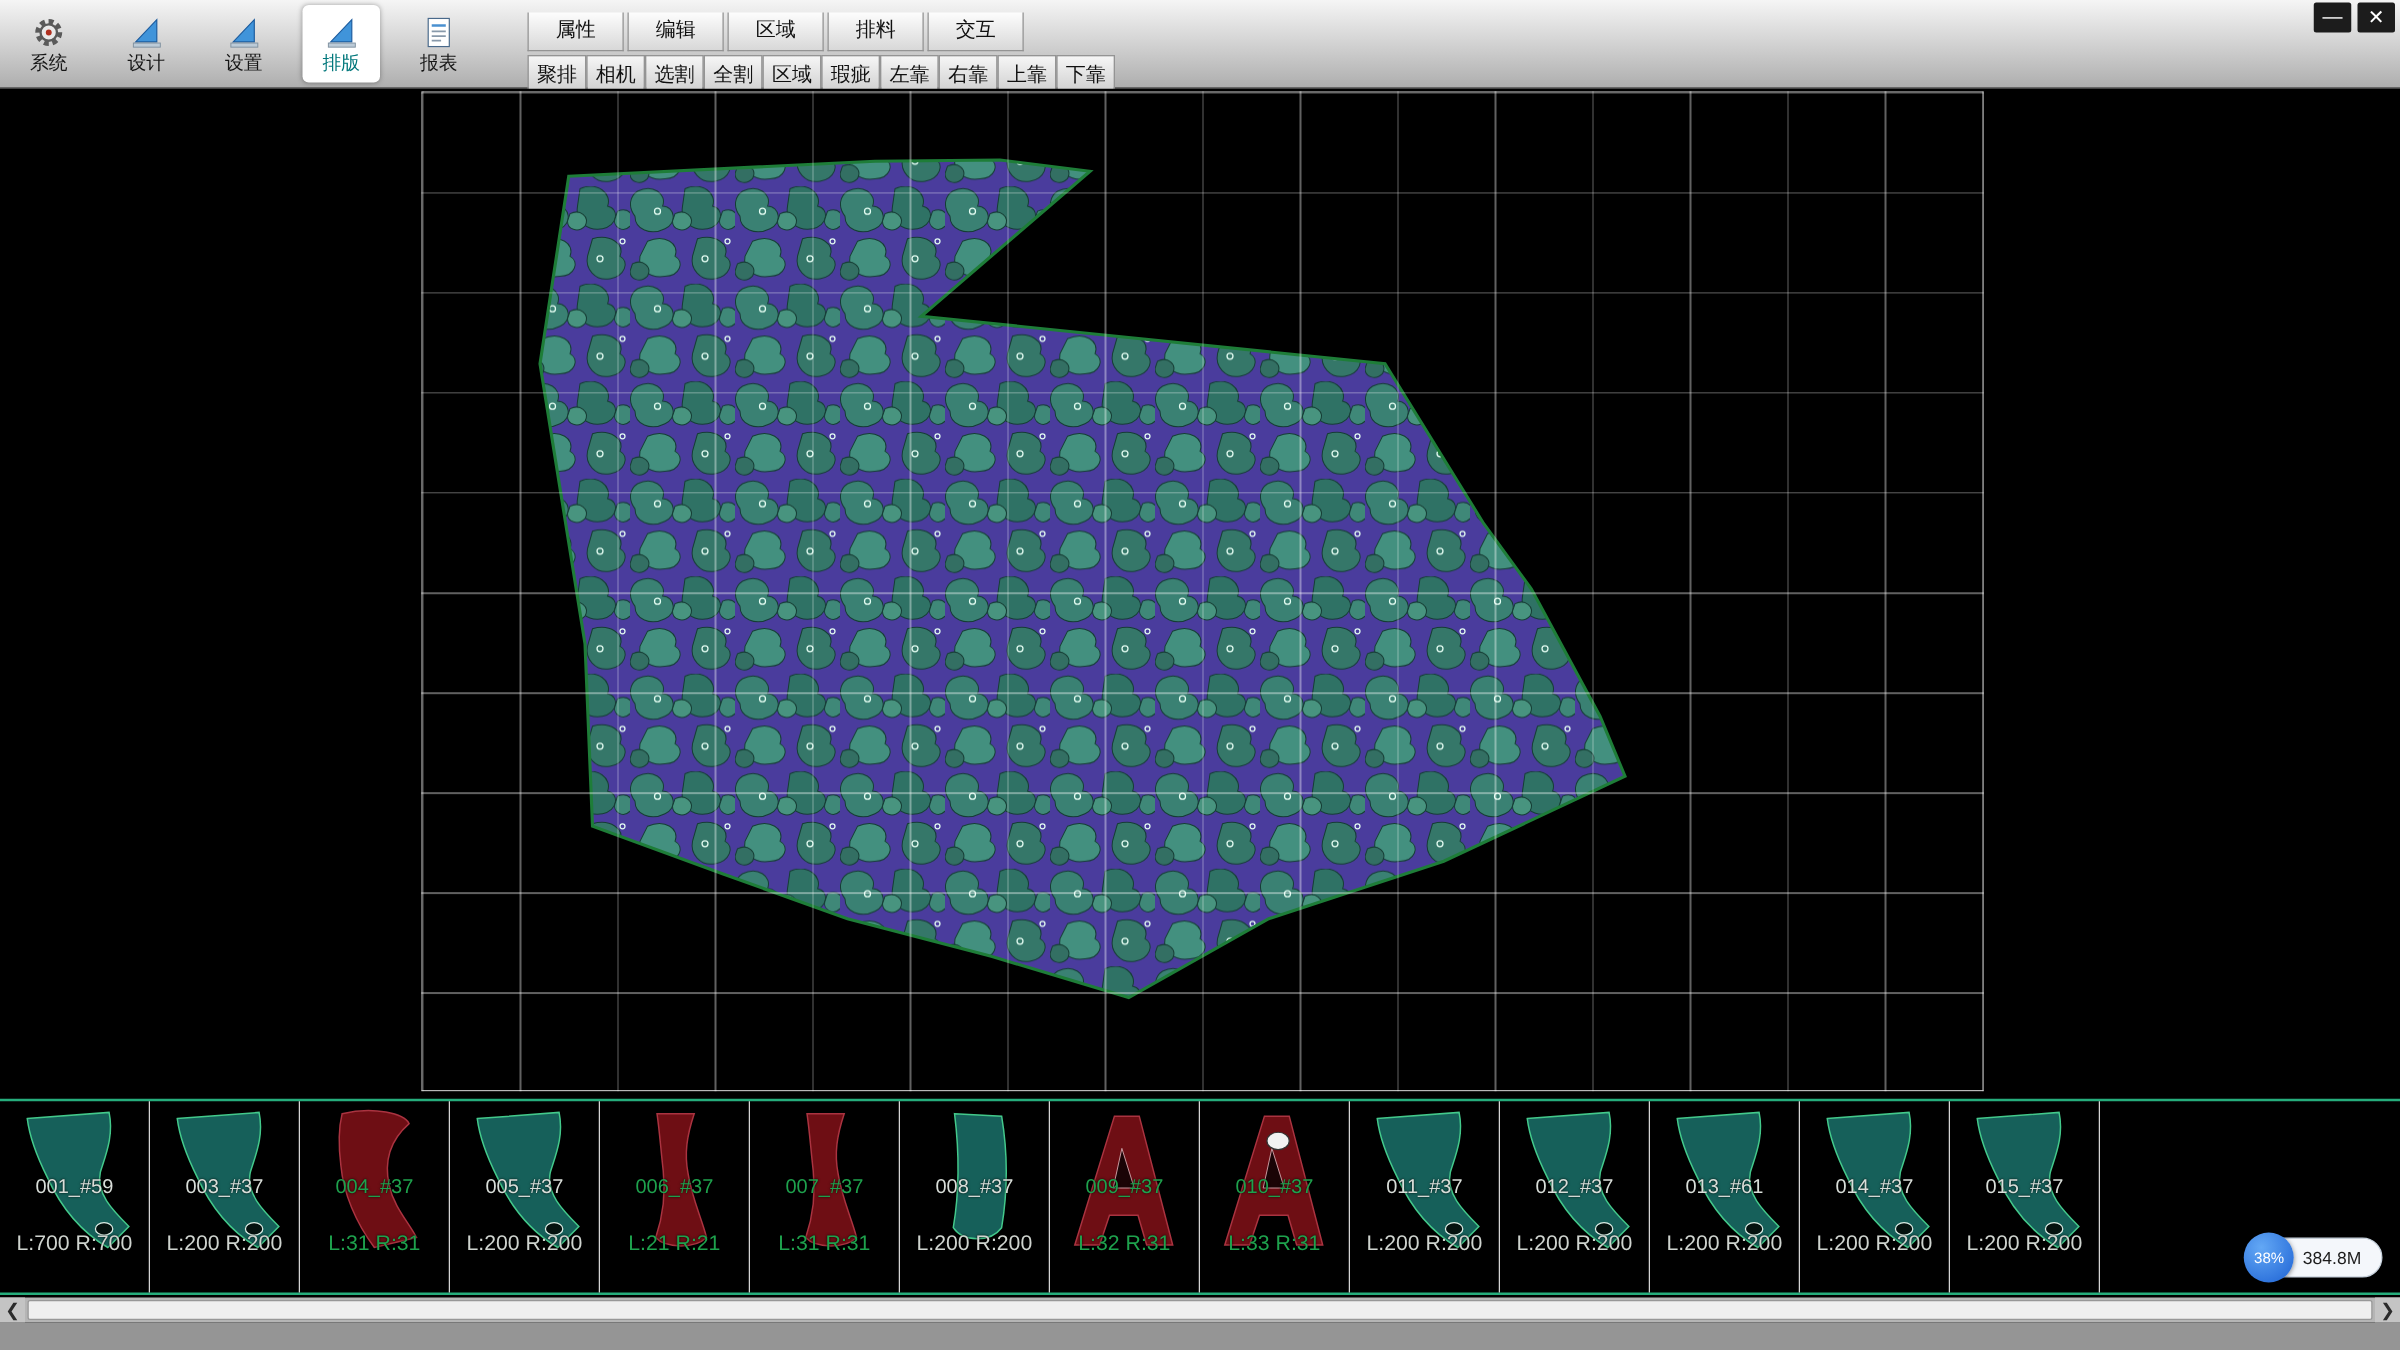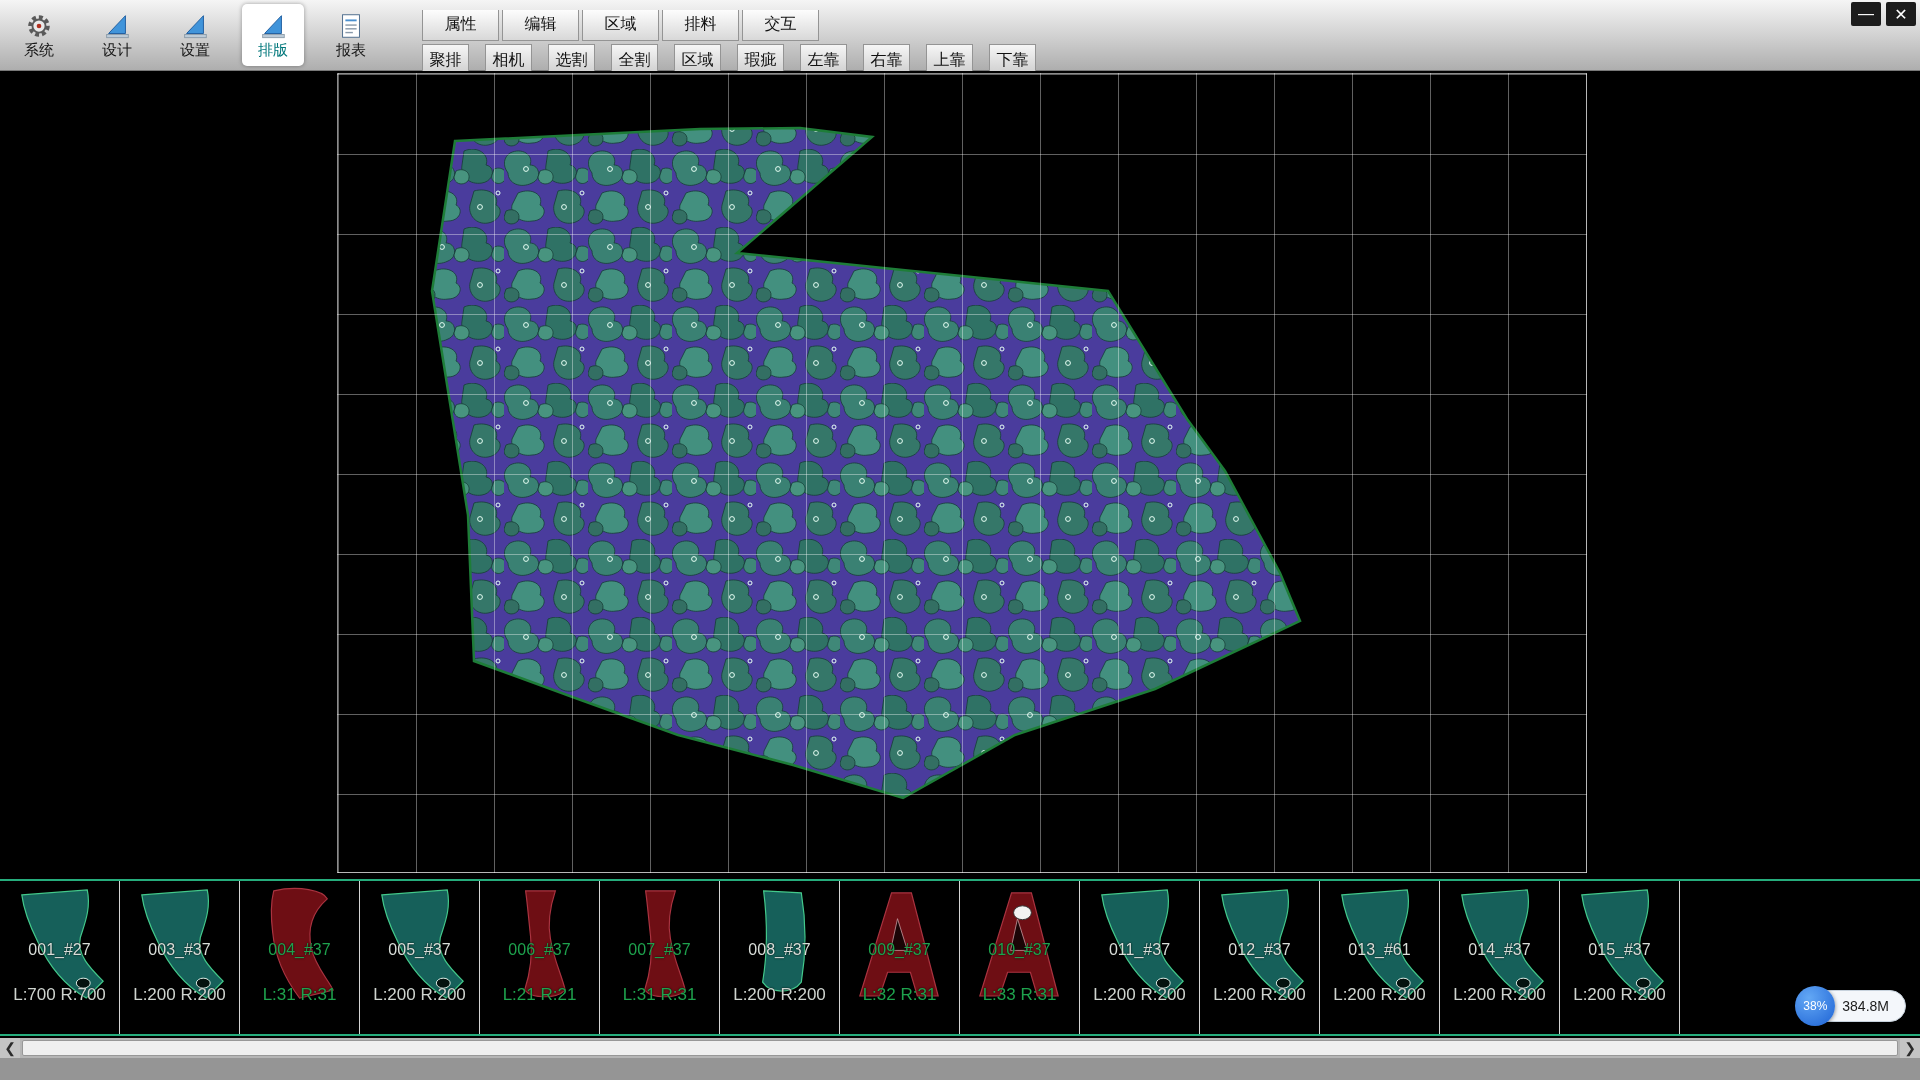--- a/index.html
+++ b/index.html
@@ -15,21 +15,21 @@
     justify-content:center;gap:0;cursor:pointer}
   .big-btn.active{background:#ffffff;border-radius:5px;box-shadow:0 0 4px rgba(0,0,0,.35)}
   .big-label{font-size:15px;color:#161616}
   .big-btn.active .big-label{color:#00777b}
   .big-ico{width:30px;height:30px;display:flex;align-items:center;justify-content:center}
 
   .menu-block{position:absolute;left:422px;top:10px}
   .menu-row1{display:flex;gap:3px}
   .tab-btn{min-width:77px;text-align:center;padding:4px 10px 5px;font-size:16px;color:#101010;
     background:linear-gradient(#fdfdfd,#d8d8d8);border:1px solid #949494;border-top:none;cursor:pointer}
-  .menu-row2{display:flex;gap:16px;margin-top:3px}
+  .menu-row2{display:flex;gap:0;margin-top:3px}
   .tool-btn{min-width:47px;text-align:center;padding:5px 6px;font-size:16px;color:#101010;
     background:linear-gradient(#f6f6f6,#cccccc);border:1px solid #949494;cursor:pointer}
 
   .win-controls{position:absolute;right:4px;top:2px;display:flex;gap:5px}
   .win-btn{width:30px;height:24px;display:flex;align-items:center;justify-content:center;
     font-size:16px;color:#fff;background:#1c1c1c;cursor:pointer;border-radius:2px}
 
   
   .canvas{position:absolute;top:71px;left:0;width:1920px;height:808px;background:#000;overflow:hidden}
   .hide-svg{position:absolute;top:0;left:0;width:1920px;height:808px}
@@ -174,21 +174,21 @@
     </svg>
     <div class="grid-overlay"></div>
   </div>
 
   <div class="pieces-strip" id="piecesStrip">
       <div class="piece-cell">
         <svg class="piece-svg" viewBox="0 0 120 157">
           <path d="M22,14 L88,9 C92,28 85,44 81,57 C77,74 91,88 104,101 L87,118 C63,104 48,83 38,61 C30,45 24,30 22,14 Z" fill="#16605a" stroke="#43c98b" stroke-width="1.2"></path>
           <ellipse cx="84" cy="103" rx="7" ry="5" fill="#05120f" stroke="#ddeee6" stroke-width="1"></ellipse>
         </svg>
-        <div class="piece-name">001_#27</div>
+        <div class="piece-name">001_#59</div>
         <div class="piece-lr">L:700 R:700</div>
       </div>
       <div class="piece-cell">
         <svg class="piece-svg" viewBox="0 0 120 157">
           <path d="M22,14 L88,9 C92,28 85,44 81,57 C77,74 91,88 104,101 L87,118 C63,104 48,83 38,61 C30,45 24,30 22,14 Z" fill="#16605a" stroke="#43c98b" stroke-width="1.2"></path>
           <ellipse cx="84" cy="103" rx="7" ry="5" fill="#05120f" stroke="#ddeee6" stroke-width="1"></ellipse>
         </svg>
         <div class="piece-name">003_#37</div>
         <div class="piece-lr">L:200 R:200</div>
       </div>

